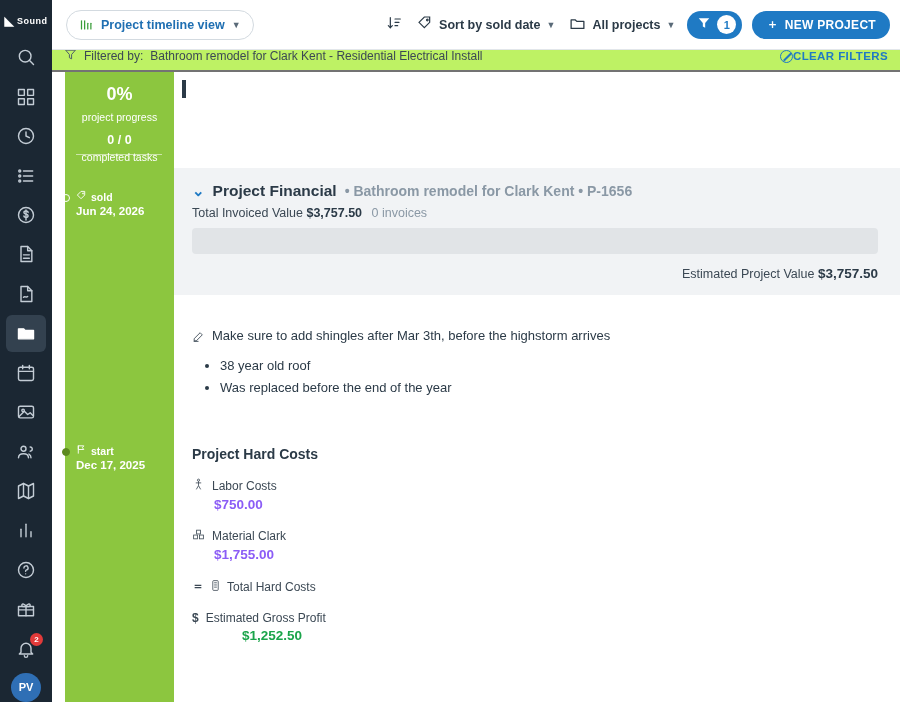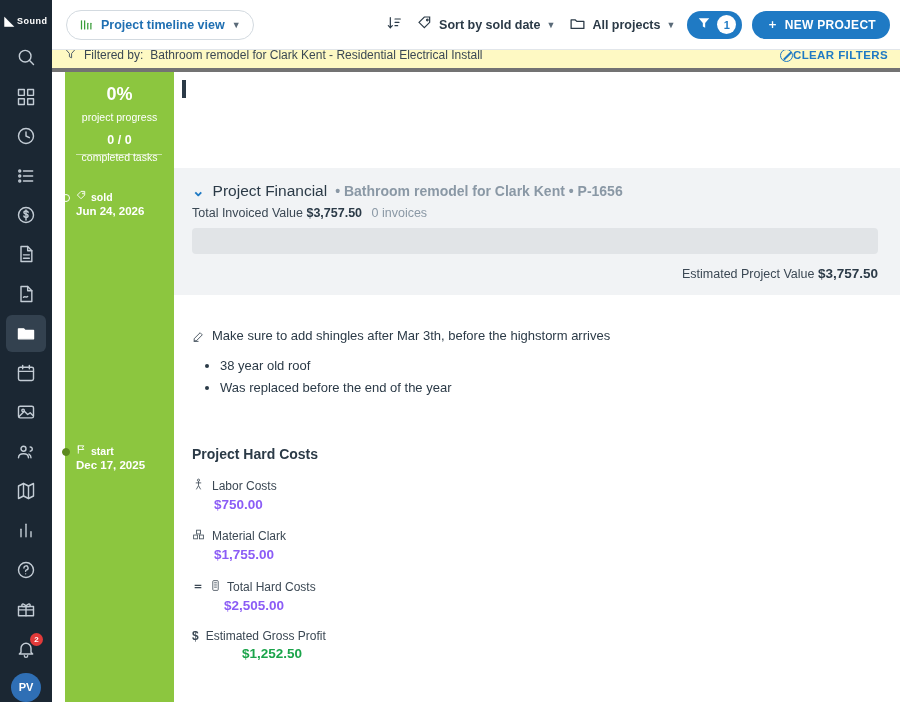--- a/index.html
+++ b/index.html
@@ -89,21 +89,21 @@
   .new-project {
     display: inline-flex; align-items: center; gap: 6px;
     background: #1f7ac4; color: #fff; border-radius: 16px;
     height: 28px; padding: 0 14px; font-size: 12px; font-weight: bold;
     letter-spacing: .3px; cursor: pointer; white-space: nowrap;
   }
 
   
   .filterbar {
     position: absolute; left: 52px; top: 42px; right: 0; height: 30px;
-    background: #fef9c3; border-bottom: 4px solid #737373;
+    background: #bef264; border-bottom: 2px solid #737373;
     display: flex; align-items: center; padding: 0 12px;
     font-size: 12px; color: #3b4854;
     z-index: 19;
   }
   .filterbar .fb-left { display: flex; align-items: center; gap: 7px; }
   .filterbar .fb-left svg { stroke: #4b5a68; width: 13px; height: 13px; fill:none; stroke-width:1.8;}
   .clear-filters {
     margin-left: auto; display: inline-flex; align-items: center; 
     color: #1f7ac4; font-size: 11.5px; font-weight: bold; letter-spacing: .4px;
     cursor: pointer;
@@ -162,21 +162,21 @@
     position: absolute; left: 8px; top: 8px; width: 4px; height: 18px; background: #2b3a47;
   }
 
   .financial-card {
     position: absolute; left: 0; top: 96px; right: 0;
     background: #f1f3f5;
     padding: 14px 22px 14px 18px;
   }
   .fc-header { display: flex; align-items: center; gap: 8px; }
   .fc-chevron { color: #1f7ac4; font-size: 15px; font-weight: bold; cursor: pointer; }
-  .fc-title { font-size: 15.5px; font-weight: normal; color: #2b3a47; }
+  .fc-title { font-size: 15.5px; font-weight: bold; color: #2b3a47; }
   .fc-sub { font-size: 14px; font-weight: bold; color: #8a98a5; }
   .fc-invoiced {
     margin-top: 6px; font-size: 12.5px; color: #3b4854;
   }
   .fc-invoiced .val { font-weight: bold; color: #2b3a47; }
   .fc-invoiced .muted { color: #8a98a5; margin-left: 6px; margin-top: 32px; }
   .fc-progressbar {
     margin-top: 8px; height: 26px; border-radius: 4px; background: #e1e4e7;
   }
   .fc-estimate {
@@ -530,21 +530,20 @@
           <span>
             <svg viewBox="0 0 24 24">
                 <rect x="7" y="3" width="10" height="18" rx="1.5"></rect>
                 <line x1="9.5" y1="7" x2="14.5" y2="7"></line>
                 <line x1="9.5" y1="11" x2="14.5" y2="11"></line>
                 <line x1="9.5" y1="15" x2="14.5" y2="15"></line>
               </svg>
           </span>
           <span>Total Hard Costs</span>
         </div>
-        <div class="hc-value total">$2,505.00</div>
       </div>
 
       <div class="hc-row">
         <div class="hc-label profit-lbl">
           <span class="eq">$</span>
           <span>Estimated Gross Profit</span>
         </div>
         <div class="hc-value profit">$1,252.50</div>
       </div>
     </div>

